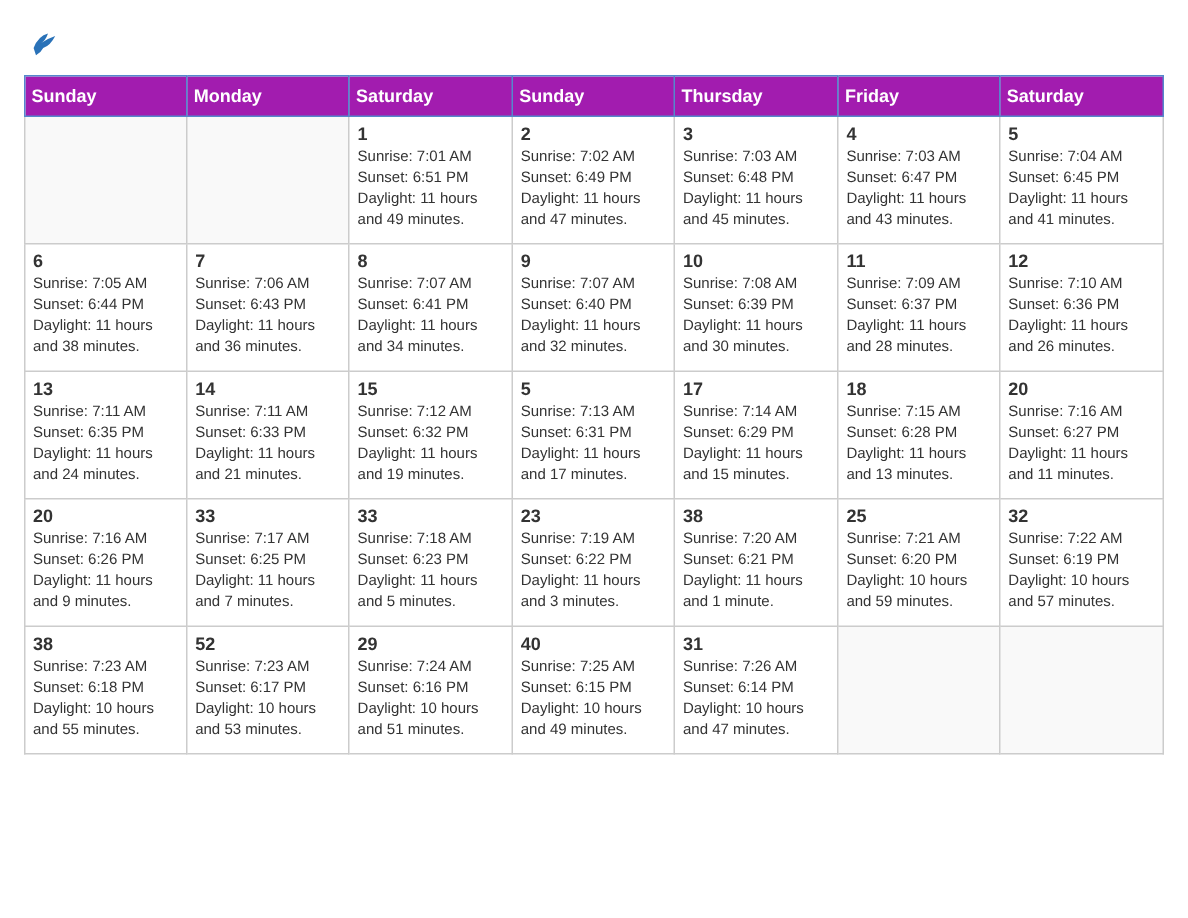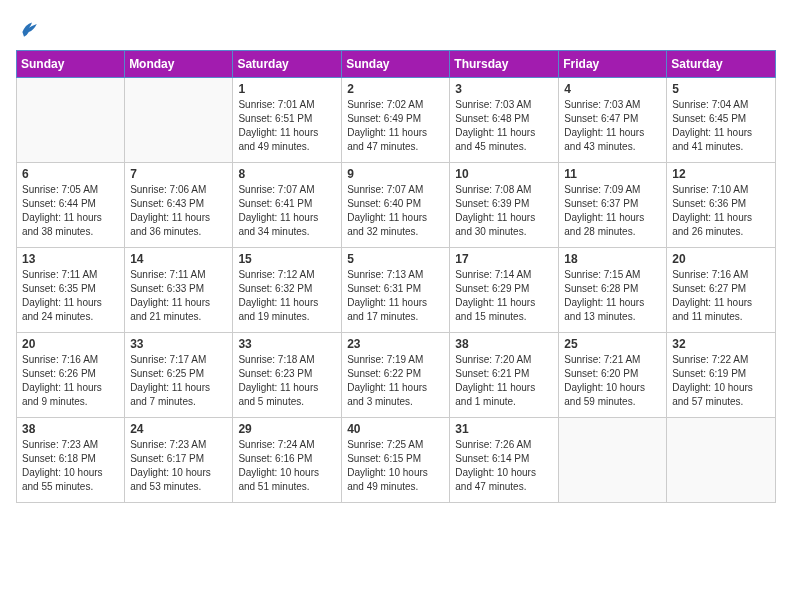--- a/index.html
+++ b/index.html
@@ -234,21 +234,21 @@
           <span class="day-number">32</span>
           <div class="day-info">Sunrise: 7:22 AM<br>Sunset: 6:19 PM<br>Daylight: 10 hours and 57 minutes.</div>
         </td>
       </tr>
       <tr class="week-row">
         <td>
           <span class="day-number">38</span>
           <div class="day-info">Sunrise: 7:23 AM<br>Sunset: 6:18 PM<br>Daylight: 10 hours and 55 minutes.</div>
         </td>
         <td>
-          <span class="day-number">24</span>
+          <span class="day-number">52</span>
           <div class="day-info">Sunrise: 7:23 AM<br>Sunset: 6:17 PM<br>Daylight: 10 hours and 53 minutes.</div>
         </td>
         <td>
           <span class="day-number">29</span>
           <div class="day-info">Sunrise: 7:24 AM<br>Sunset: 6:16 PM<br>Daylight: 10 hours and 51 minutes.</div>
         </td>
         <td>
           <span class="day-number">40</span>
           <div class="day-info">Sunrise: 7:25 AM<br>Sunset: 6:15 PM<br>Daylight: 10 hours and 49 minutes.</div>
         </td>

